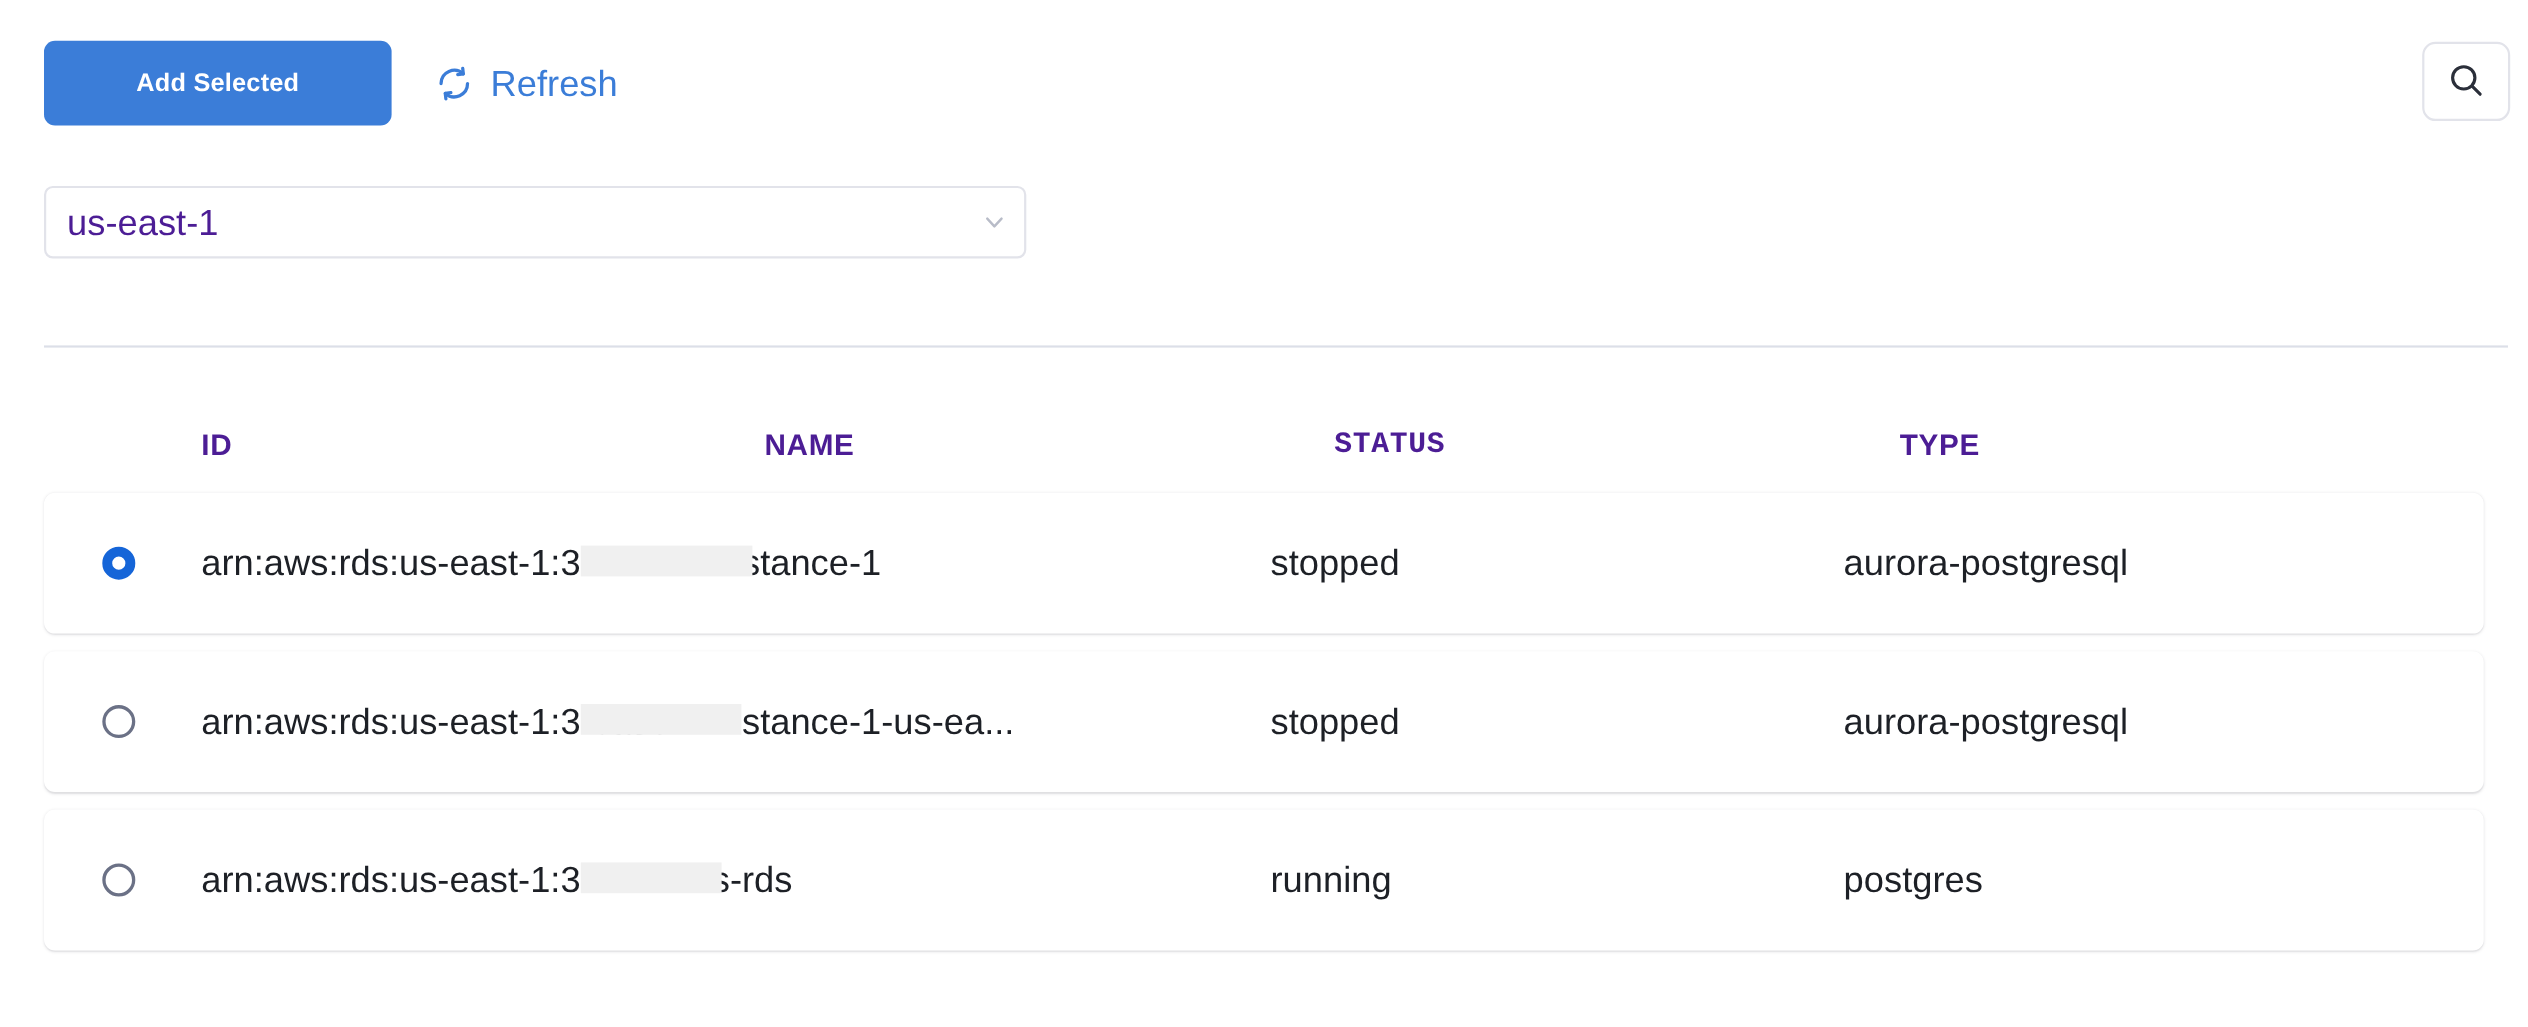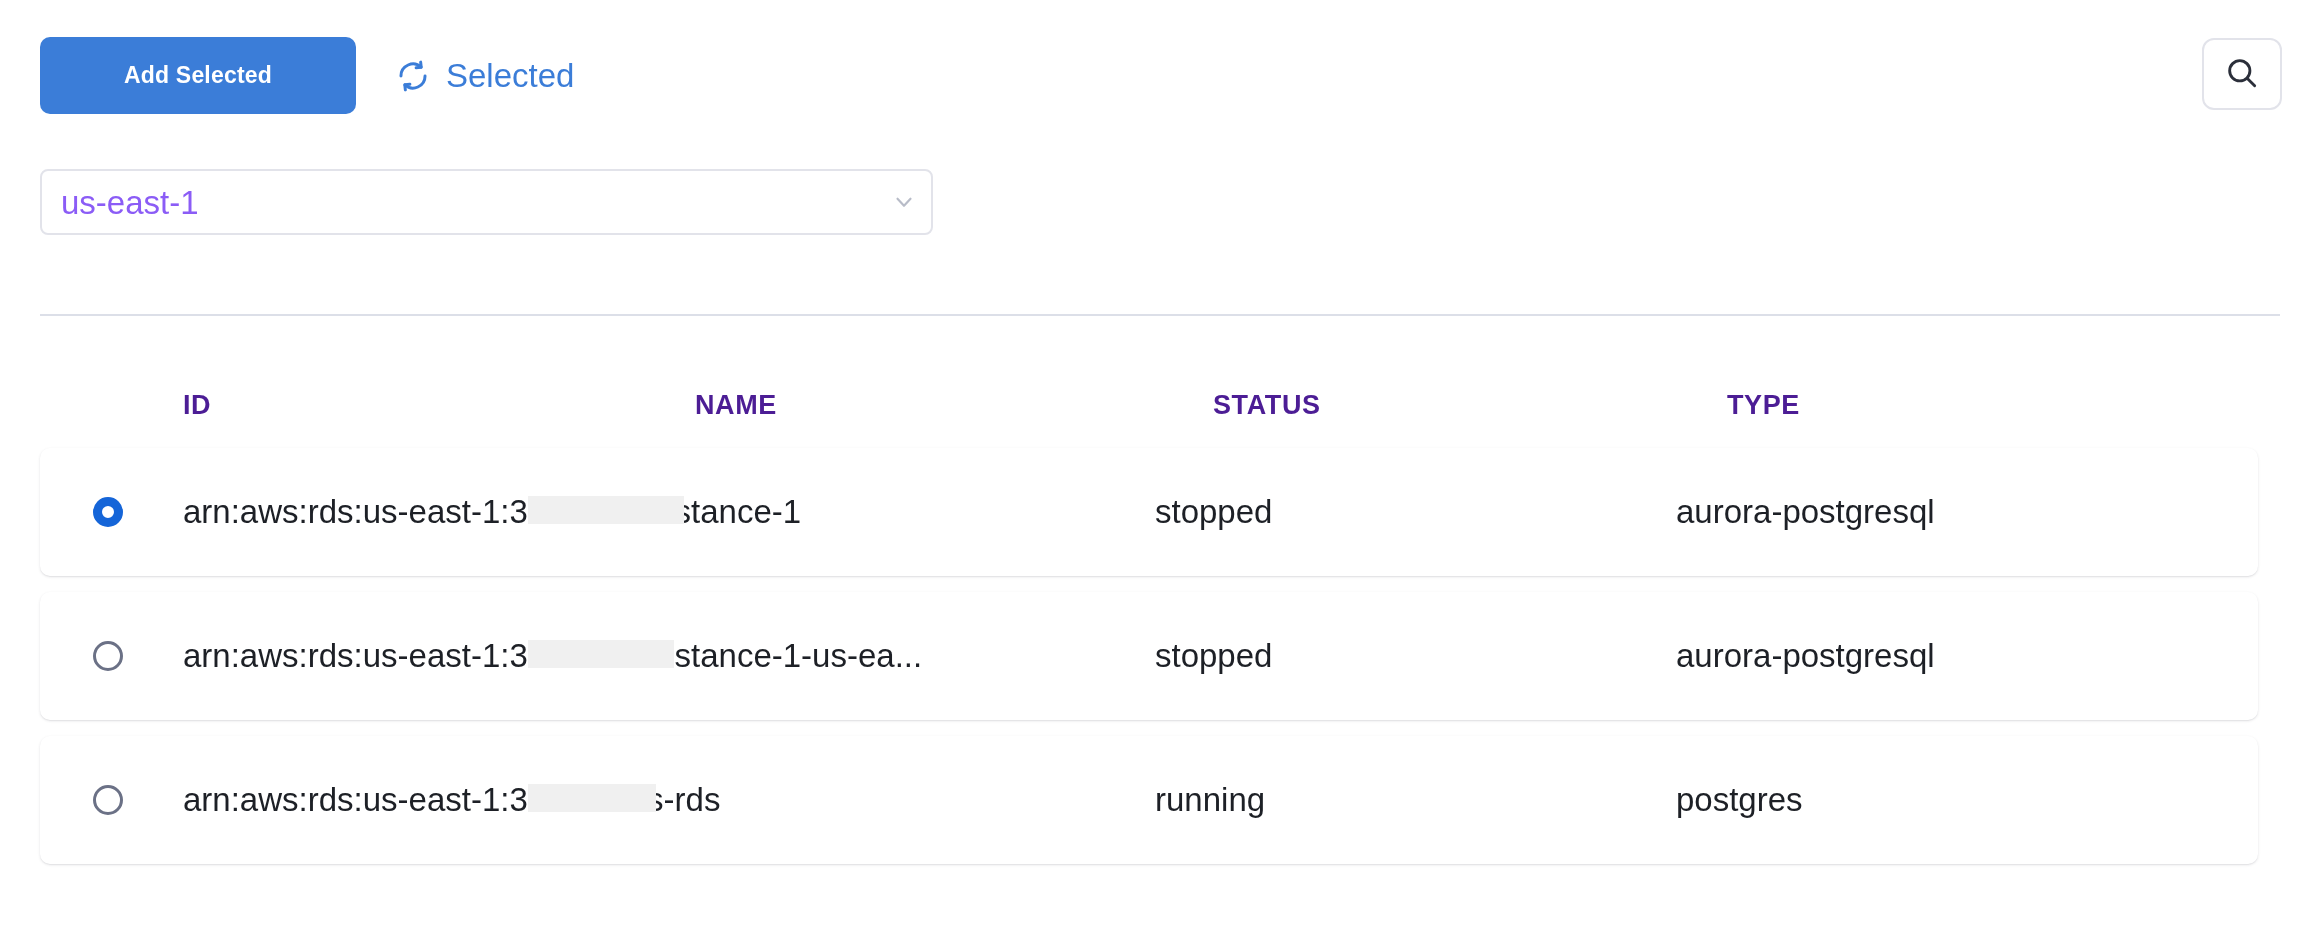--- a/index.html
+++ b/index.html
@@ -94,21 +94,21 @@
     border: 2px solid #e2e3ea;
     border-radius: 8px;
     background: #ffffff;
     display: flex;
     align-items: center;
     cursor: pointer;
     box-sizing: border-box;
   }
   .region-select .value {
     font-size: 33px;
-    color: #8b5cf6;
+    color: #4c1d95;
     padding-left: 19px;
     flex: 1;
     line-height: 1;
   }
   .region-select .chev {
     width: 54px;
     display: flex;
     align-items: center;
     justify-content: center;
     color: #b8bcc8;
@@ -139,21 +139,21 @@
     position: absolute;
     top: 50px;
     font-size: 27px;
     font-weight: bold;
     letter-spacing: 0.6px;
     color: #4c1d95;
     white-space: nowrap;
   }
   .col-id     { left: 183px; }
   .col-name   { left: 695px; text-align: right; }
-  .col-status { left: 1213px; }
+  .col-status { left: 1213px; font-family: Liberation Mono, monospace; }
   .col-type   { left: 1727px; }
 
   .row {
     position: relative;
     margin: 0 40px 16px 40px;
     height: 128px;
     background: #ffffff;
     border-radius: 10px;
     box-shadow: 0 1px 3px rgba(16,24,40,0.10), 0 1px 1px rgba(16,24,40,0.05);
     cursor: pointer;
@@ -208,21 +208,21 @@
 
   <button class="btn-link">
     <span class="refresh-glyph">
       <svg width="34" height="34" viewBox="0 0 24 24" fill="none" stroke="#3b7dd8" stroke-width="2.1" stroke-linecap="round" stroke-linejoin="round">
         <path d="M20.5 12a8.5 8.5 0 0 1-14.2 6.3"></path>
         <path d="M3.5 12a8.5 8.5 0 0 1 14.2-6.3"></path>
         <polyline points="17.4 2.2 17.8 5.8 14.2 6.2"></polyline>
         <polyline points="6.6 21.8 6.2 18.2 9.8 17.8"></polyline>
       </svg>
     </span>
-    <span class="label">Selected</span>
+    <span class="label">Refresh</span>
   </button>
 
   <button class="search-btn">
     <span>
       <svg width="38" height="38" viewBox="0 0 24 24" fill="none" stroke="#2b2f3a" stroke-width="1.8" stroke-linecap="round">
         <circle cx="10.6" cy="10.6" r="6.4"></circle>
         <line x1="15.4" y1="15.4" x2="20" y2="20"></line>
       </svg>
     </span>
   </button>

